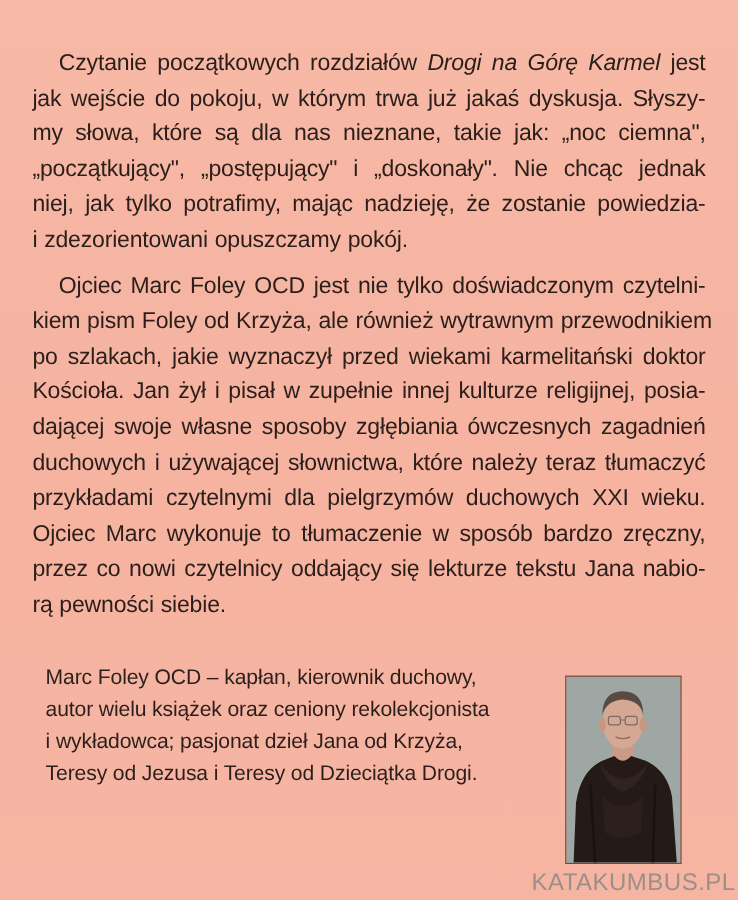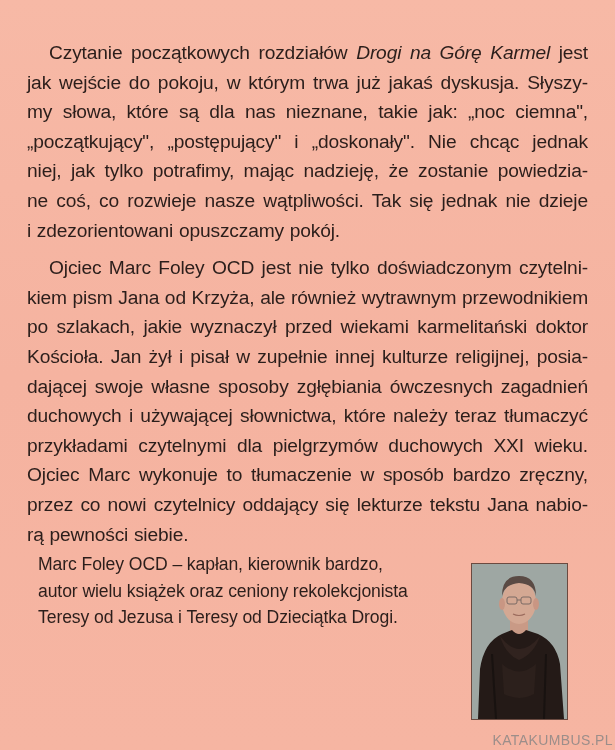--- a/index.html
+++ b/index.html
@@ -74,61 +74,61 @@
   }
   .photo svg {
     display: block;
     width: 95px;
     height: 155px;
   }
   .watermark {
     position: absolute;
     right: 2px;
     bottom: 2px;
-    font-size: 14px;
+    font-size: 20px;
     letter-spacing: 0.4px;
     color: #9c8e8a;
     font-family: "Liberation Sans", sans-serif;
   }
 </style>
 </head>
 <body>
 
 <div class="page">
 
   <div class="body-text">
 
     <div>
       <span class="line indent"><span>Czytanie początkowych rozdziałów </span><span class="italic">Drogi na Górę Karmel</span><span> jest</span></span>
       <span class="line">jak wejście do pokoju, w którym trwa już jakaś dyskusja. Słyszy-</span>
       <span class="line">my słowa, które są dla nas nieznane, takie jak: „noc ciemna",</span>
       <span class="line">„początkujący", „postępujący" i „doskonały". Nie chcąc jednak</span>
       <span class="line">niej, jak tylko potrafimy, mając nadzieję, że zostanie powiedzia-</span>
-      <span class="line">ne coś, co rozwieje nasze wątpliwości. Tak się jednak nie dzieje</span>
       <span class="line last">i zdezorientowani opuszczamy pokój.</span>
     </div>
     <div class="para-gap"></div>
 
     <div>
       <span class="line indent">Ojciec Marc Foley OCD jest nie tylko doświadczonym czytelni-</span>
-      <span class="line">kiem pism Jana od Krzyża, ale również wytrawnym przewodnikiem</span>
+      <span class="line">kiem pism Foley od Krzyża, ale również wytrawnym przewodnikiem</span>
       <span class="line">po szlakach, jakie wyznaczył przed wiekami karmelitański doktor</span>
       <span class="line">Kościoła. Jan żył i pisał w zupełnie innej kulturze religijnej, posia-</span>
       <span class="line">dającej swoje własne sposoby zgłębiania ówczesnych zagadnień</span>
       <span class="line">duchowych i używającej słownictwa, które należy teraz tłumaczyć</span>
       <span class="line">przykładami czytelnymi dla pielgrzymów duchowych XXI wieku.</span>
       <span class="line">Ojciec Marc wykonuje to tłumaczenie w sposób bardzo zręczny,</span>
       <span class="line">przez co nowi czytelnicy oddający się lekturze tekstu Jana nabio-</span>
       <span class="line last">rą pewności siebie.</span>
     </div>
   </div>
 
   <div class="bio">
-    <span class="line last">Marc Foley OCD – kapłan, kierownik bardzo,</span>
+    <span class="line last">Marc Foley OCD – kapłan, kierownik duchowy,</span>
     <span class="line last">autor wielu książek oraz ceniony rekolekcjonista</span>
+    <span class="line last">i wykładowca; pasjonat dzieł Jana od Krzyża,</span>
     <span class="line last">Teresy od Jezusa i Teresy od Dzieciątka Drogi.</span>
   </div>
 
   <div class="photo">
     <svg viewBox="0 0 95 155">
 
       <rect x="0" y="0" width="95" height="155" fill="#9ea7a3"></rect>
 
       <rect x="38" y="56" width="18" height="16" fill="#c99a86"></rect>
 

